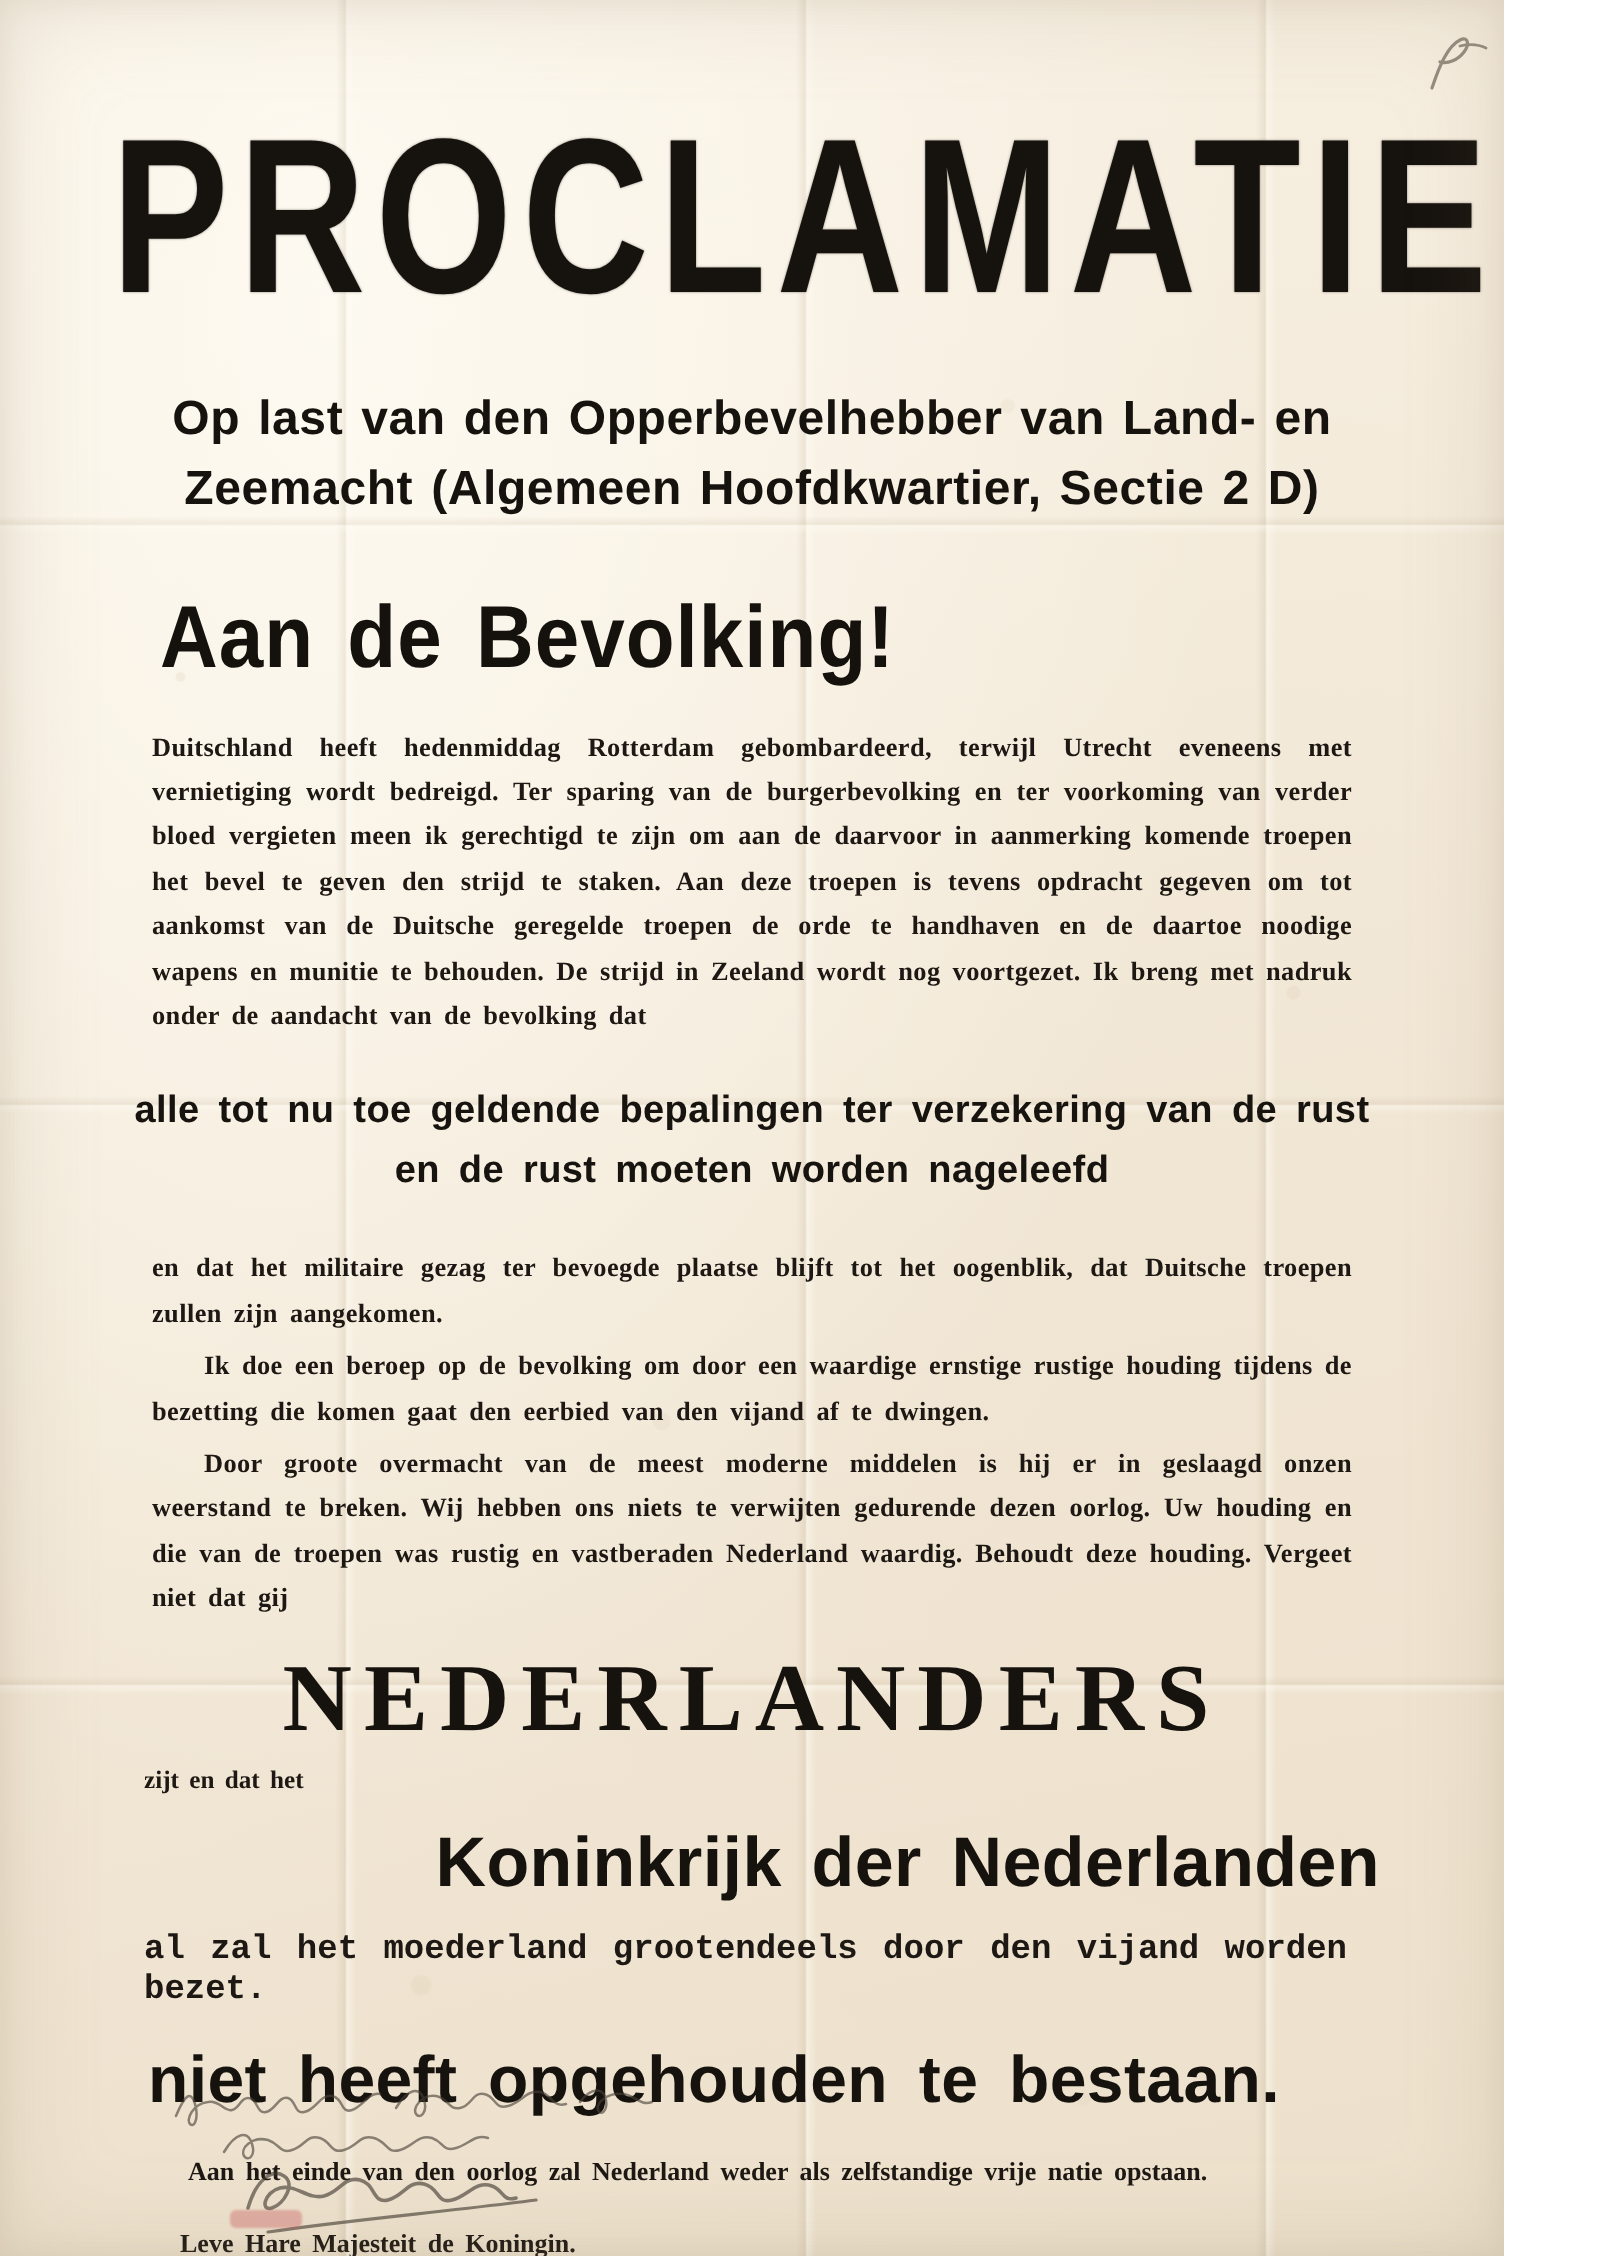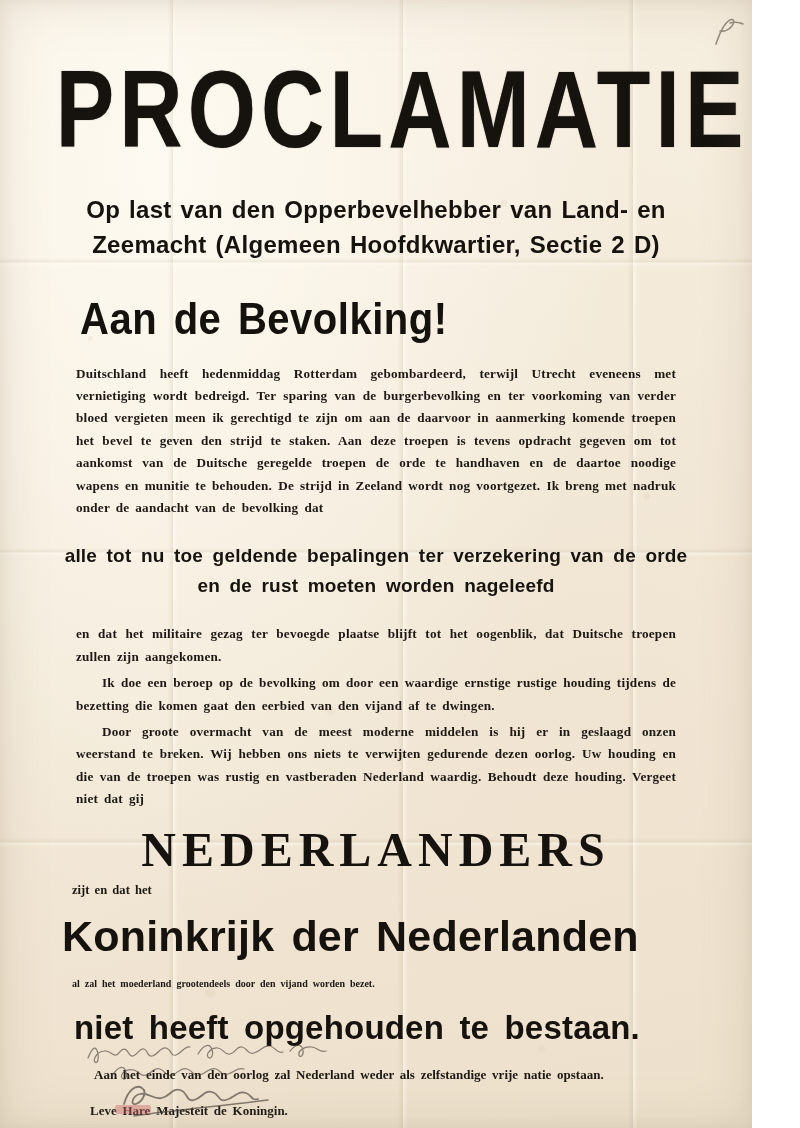--- a/index.html
+++ b/index.html
@@ -155,34 +155,34 @@
     font-family: "Liberation Serif", serif;
     font-weight: 700;
     font-size: 12.6px;
     line-height: 18px;
     margin: 6px 0 0 10px;
     word-spacing: 2px;
     color: #1d1813;
   }
 
   .koninkrijk {
-    text-align: left;
-    font-weight: 700;
-    font-size: 43px;
+    text-align: right;
+    font-weight: 700;
+    font-size: 35px;
     line-height: 1.1;
     letter-spacing: .2px;
     word-spacing: 5px;
     margin: 14px 0 0 0;
     color: #16120e;
   }
 
   .note-line {
-    font-family: Liberation Serif, serif;
-    font-weight: 700;
-    font-size: 10px;
+    font-family: Liberation Mono, monospace;
+    font-weight: 700;
+    font-size: 17px;
     line-height: 20px;
     margin: 14px 0 0 10px;
     word-spacing: 2.5px;
     color: #1d1813;
   }
 
   .bestaan {
     font-weight: 700;
     font-size: 33px;
     line-height: 1.1;
@@ -280,21 +280,21 @@
       <div>Zeemacht (Algemeen Hoofdkwartier,   Sectie  2 D)</div>
     </div>
 
     <div class="salutation">Aan  de  Bevolking!</div>
 
     <div class="para-block">
       <p class="body">Duitschland heeft hedenmiddag Rotterdam gebombardeerd, terwijl Utrecht eveneens met vernietiging wordt bedreigd. Ter sparing van de burgerbevolking en ter voorkoming van verder bloed vergieten meen ik gerechtigd te zijn om aan de daarvoor in aanmerking komende troepen het bevel te geven den strijd te staken.  Aan deze troepen is tevens opdracht gegeven om tot aankomst van de Duitsche geregelde troepen de orde te handhaven en de daartoe noodige wapens en munitie te behouden.  De strijd in Zeeland wordt nog voortgezet.  Ik breng met nadruk onder de aandacht van de bevolking dat</p>
     </div>
 
     <div class="center-bold">
-      <div>alle tot nu toe geldende bepalingen ter verzekering van de orde</div>
+      <div>alle tot nu toe geldende bepalingen ter verzekering van de rust</div>
       <div>en de rust moeten worden nageleefd</div>
     </div>
 
     <p class="body">en dat het militaire gezag ter bevoegde plaatse blijft tot het oogenblik, dat Duitsche troepen zullen zijn aangekomen.</p>
 
     <p class="body">Ik doe een beroep op de bevolking om door een waardige ernstige rustige houding tijdens de bezetting die komen gaat den eerbied van den vijand af te dwingen.</p>
 
     <p class="body">Door groote overmacht van de meest moderne middelen is hij er in geslaagd onzen weerstand te breken. Wij hebben ons niets te verwijten gedurende dezen oorlog. Uw houding en die van de troepen was rustig en vastberaden Nederland waardig. Behoudt deze houding. Vergeet niet dat gij</p>
 
     <div class="nederlanders">NEDERLANDERS</div>

